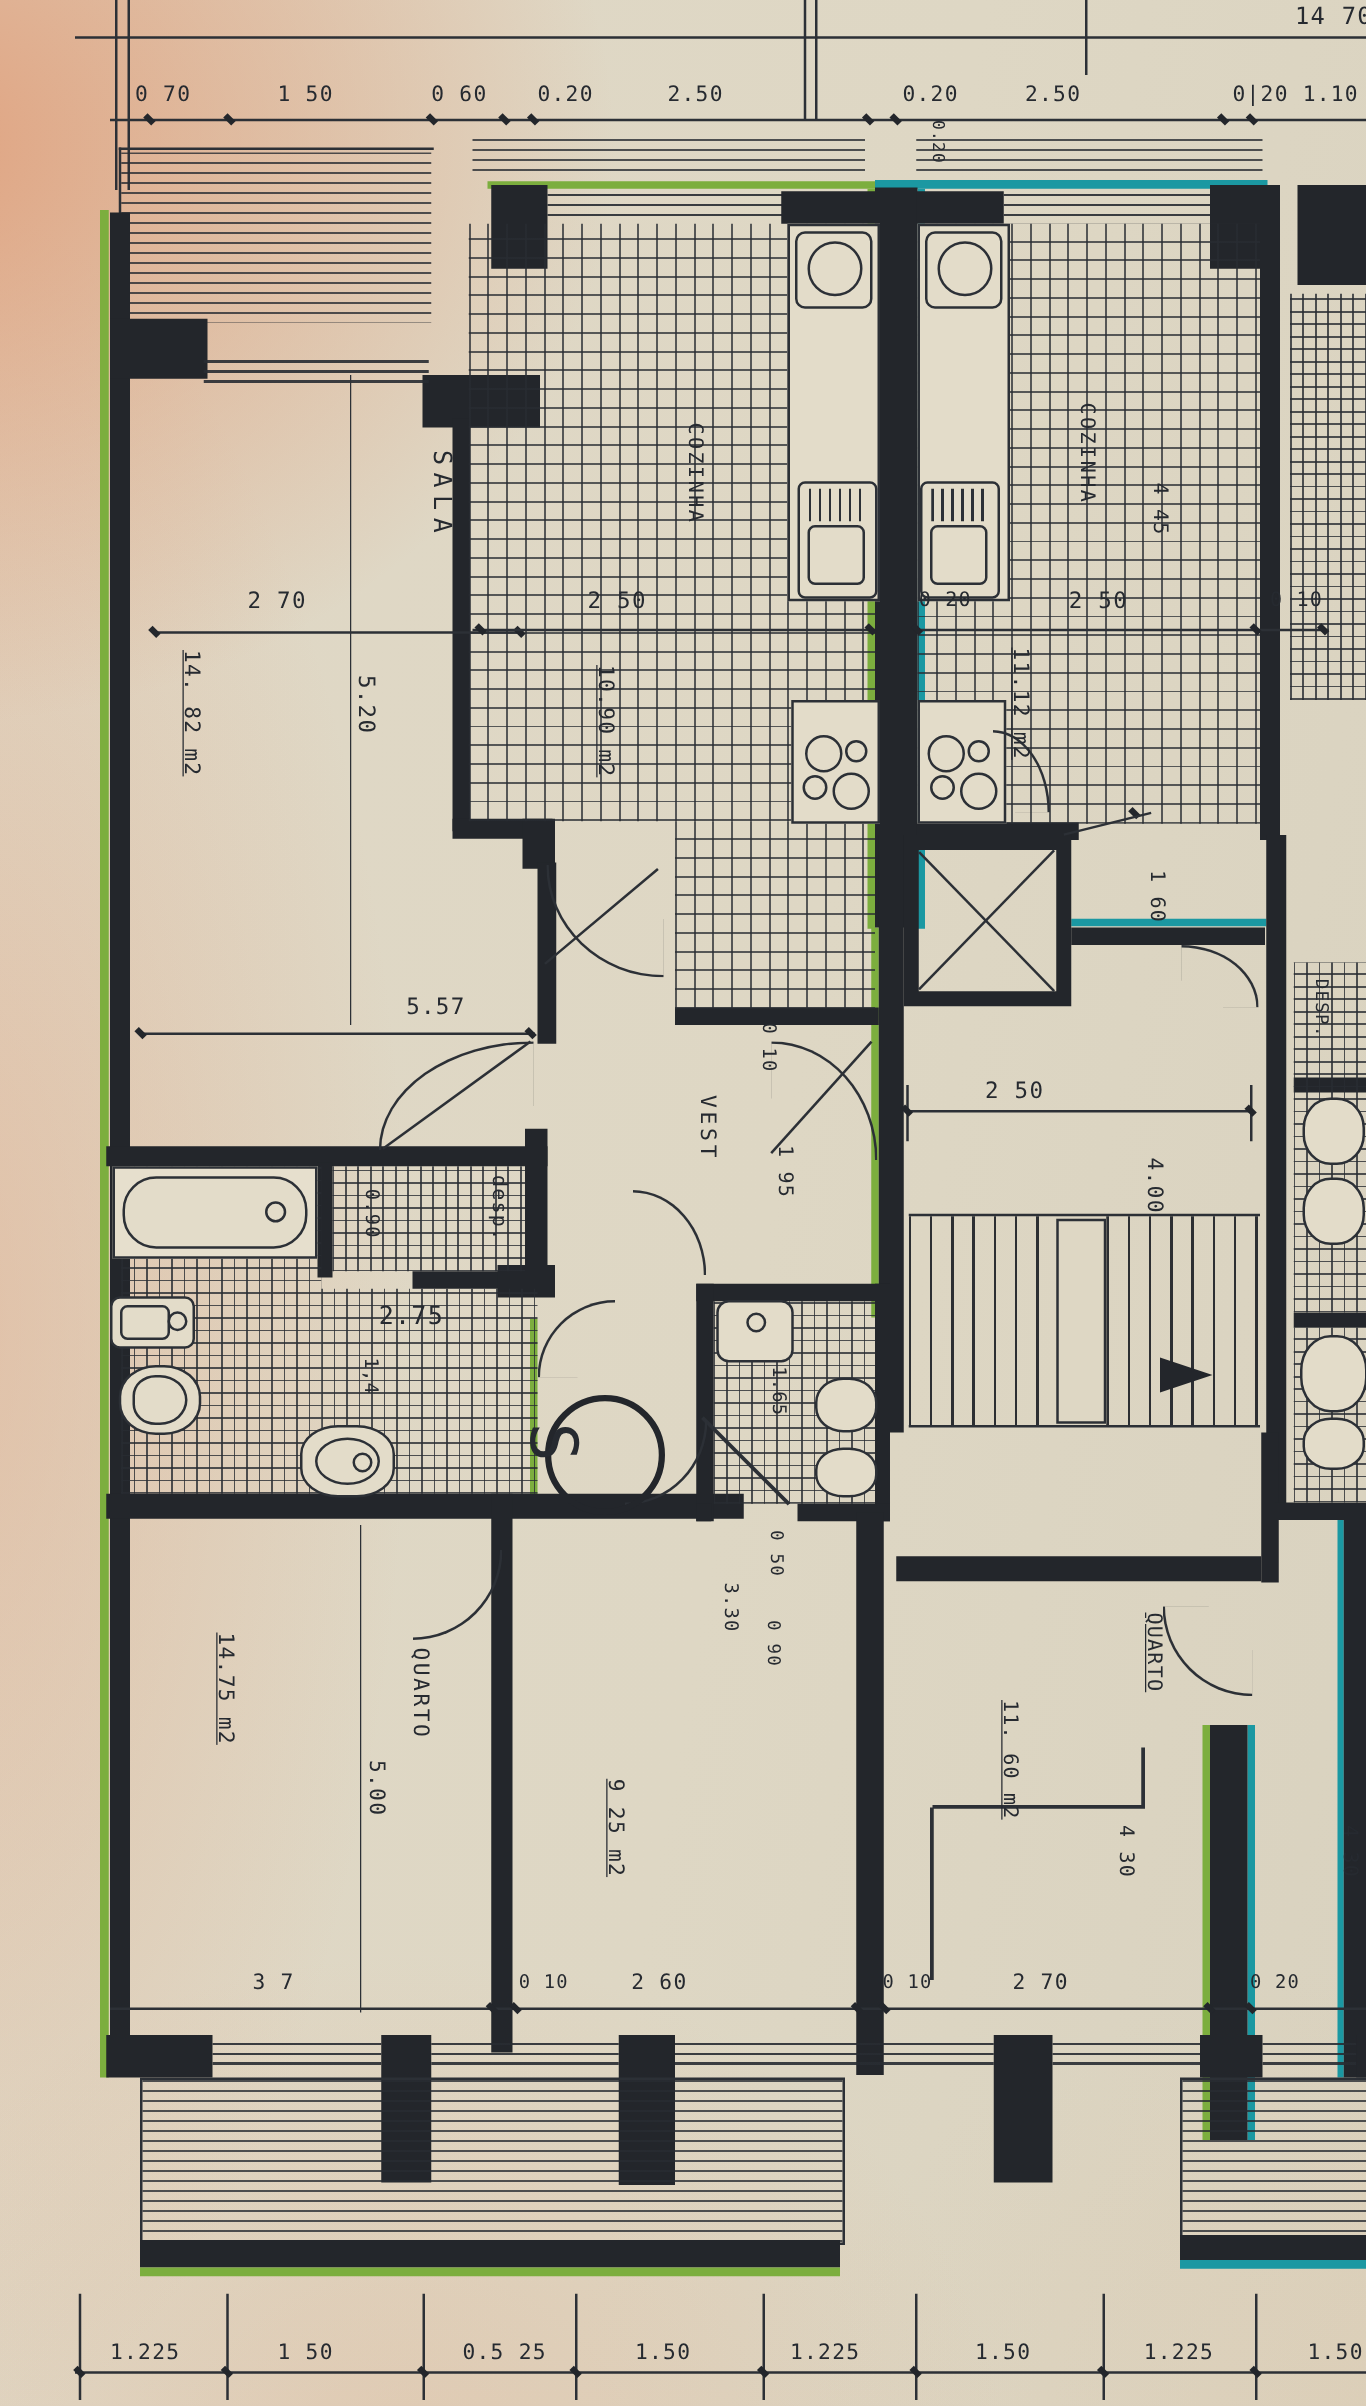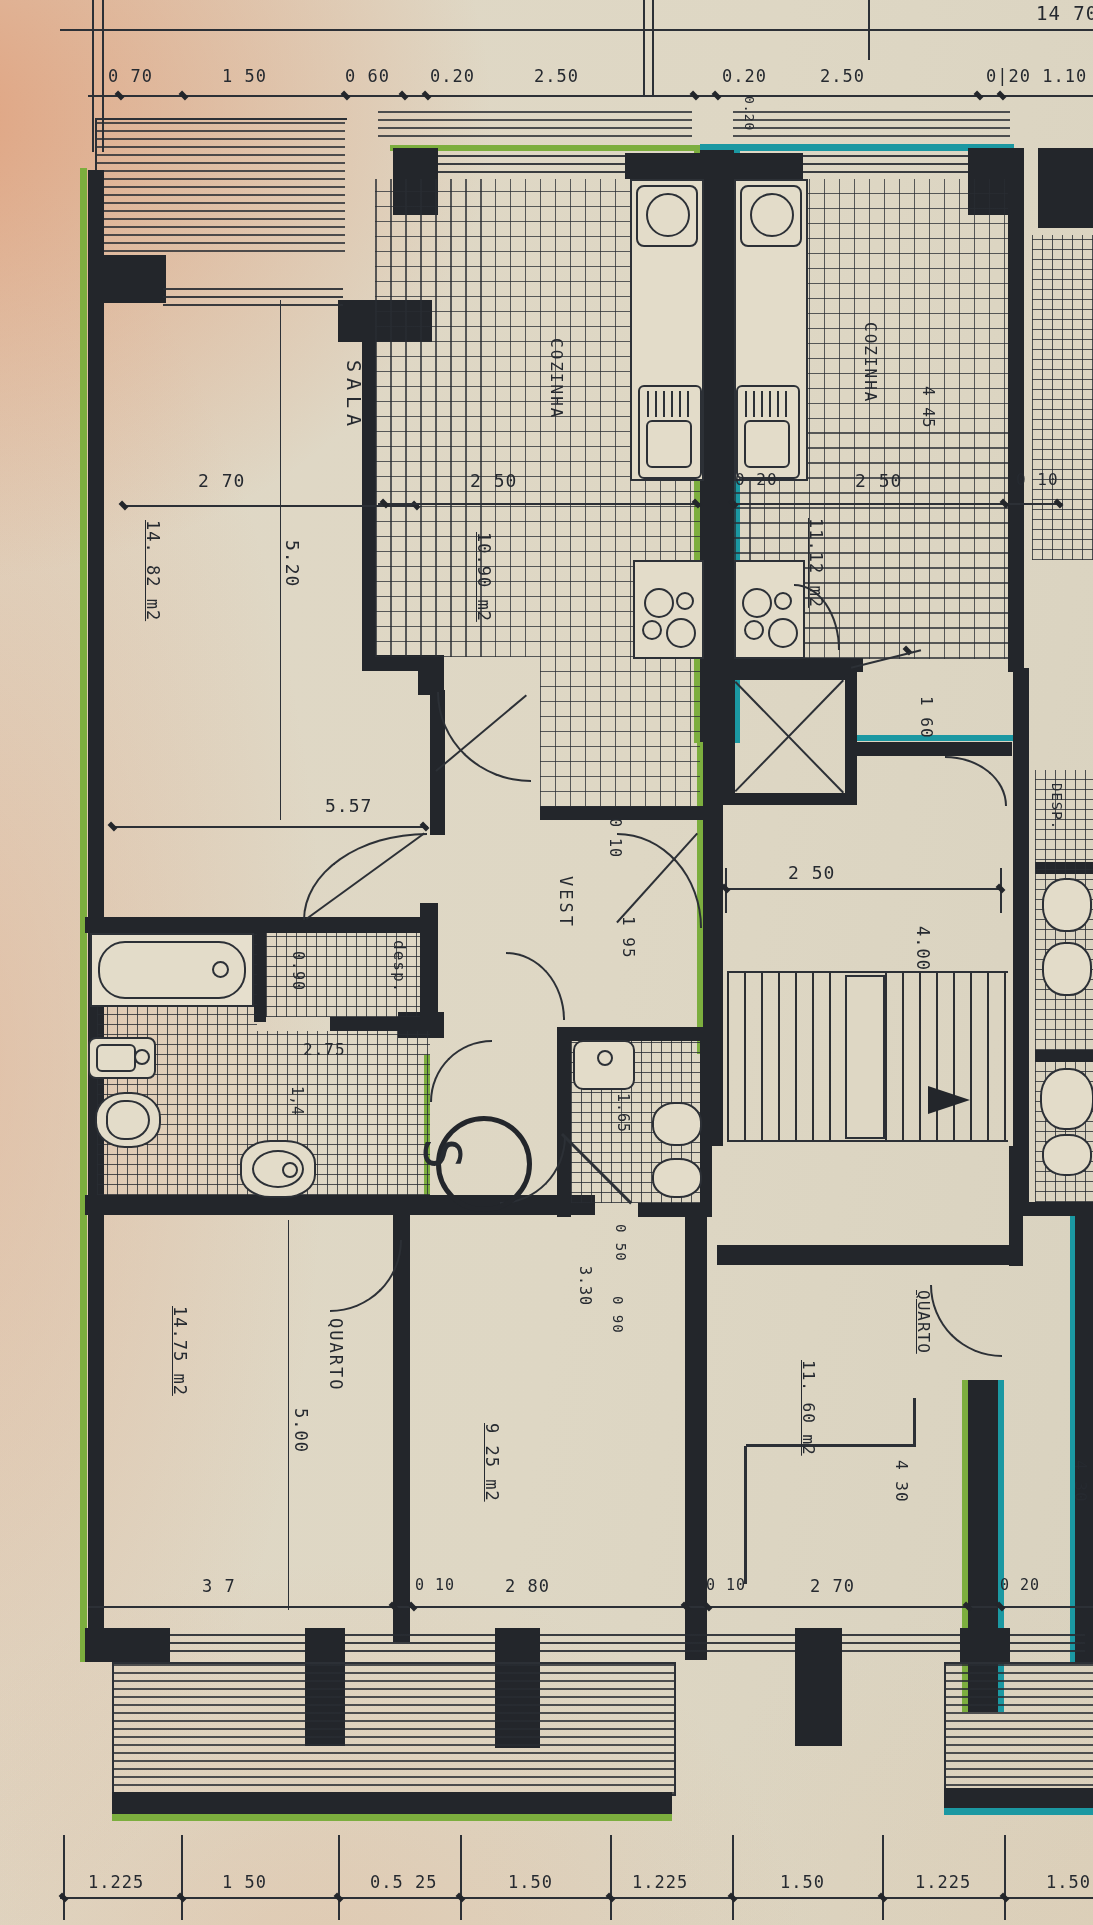--- a/index.html
+++ b/index.html
@@ -310,39 +310,39 @@
   <span class="t" style="left:1016px;top:470px;font-size:16px;">0 10</span>
   <span class="t v" style="left:938px;top:386px;font-size:16px;">4 45</span>
   <span class="t v" style="left:936px;top:696px;font-size:16px;">1 60</span>
   <span class="t v" style="left:624px;top:818px;font-size:15px;">0 10</span>
   <span class="t v" style="left:576px;top:876px;font-size:17px;letter-spacing:3px;">VEST</span>
   <span class="t v" style="left:638px;top:916px;font-size:16px;">1 95</span>
   <span class="t" style="left:788px;top:862px;font-size:18px;">2 50</span>
   <span class="t v" style="left:933px;top:926px;font-size:17px;">4.00</span>
   <span class="t v" style="left:409px;top:940px;font-size:16px;">desp.</span>
   <span class="t v" style="left:307px;top:951px;font-size:15px;">0.90</span>
-  <span class="t" style="left:303px;top:1040px;font-size:16px;">2.75</span>
+  <span class="t" style="left:303px;top:1040px;font-size:20px;">2.75</span>
   <span class="t v" style="left:306px;top:1086px;font-size:15px;">1,4</span>
   <span class="t v" style="left:632px;top:1093px;font-size:15px;">1.65</span>
   <span class="t v" style="left:629px;top:1224px;font-size:14px;">0 50</span>
   <span class="t v" style="left:626px;top:1296px;font-size:14px;">0 90</span>
   <span class="t v" style="left:594px;top:1266px;font-size:15px;">3.30</span>
   <span class="t v" style="left:346px;top:1318px;font-size:17px;letter-spacing:2px;">QUARTO</span>
   <span class="t v u" style="left:190px;top:1306px;font-size:17px;">14.75 m2</span>
   <span class="t v" style="left:311px;top:1408px;font-size:17px;">5.00</span>
   <span class="t v u" style="left:502px;top:1423px;font-size:17px;">9 25 m2</span>
   <span class="t v u" style="left:933px;top:1290px;font-size:16px;">QUARTO</span>
   <span class="t v u" style="left:818px;top:1360px;font-size:16px;">11. 60 m2</span>
   <span class="t v" style="left:911px;top:1460px;font-size:16px;">4 30</span>
   <span class="t v" style="left:1090px;top:1460px;font-size:16px;">4 30</span>
   <span class="t v" style="left:1065px;top:783px;font-size:14px;">DESP.</span>
 
   <span class="t" style="left:202px;top:1576px;font-size:17px;">3 7</span>
   <span class="t" style="left:415px;top:1576px;font-size:15px;">0 10</span>
-  <span class="t" style="left:505px;top:1576px;font-size:17px;">2 80</span>
+  <span class="t" style="left:505px;top:1576px;font-size:17px;">2 60</span>
   <span class="t" style="left:706px;top:1576px;font-size:15px;">0 10</span>
   <span class="t" style="left:810px;top:1576px;font-size:17px;">2 70</span>
   <span class="t" style="left:1000px;top:1576px;font-size:15px;">0 20</span>
 
   <span class="t" style="left:88px;top:1872px;font-size:17px;">1.225</span>
   <span class="t" style="left:222px;top:1872px;font-size:17px;">1 50</span>
   <span class="t" style="left:370px;top:1872px;font-size:17px;">0.5 25</span>
   <span class="t" style="left:508px;top:1872px;font-size:17px;">1.50</span>
   <span class="t" style="left:632px;top:1872px;font-size:17px;">1.225</span>
   <span class="t" style="left:780px;top:1872px;font-size:17px;">1.50</span>

